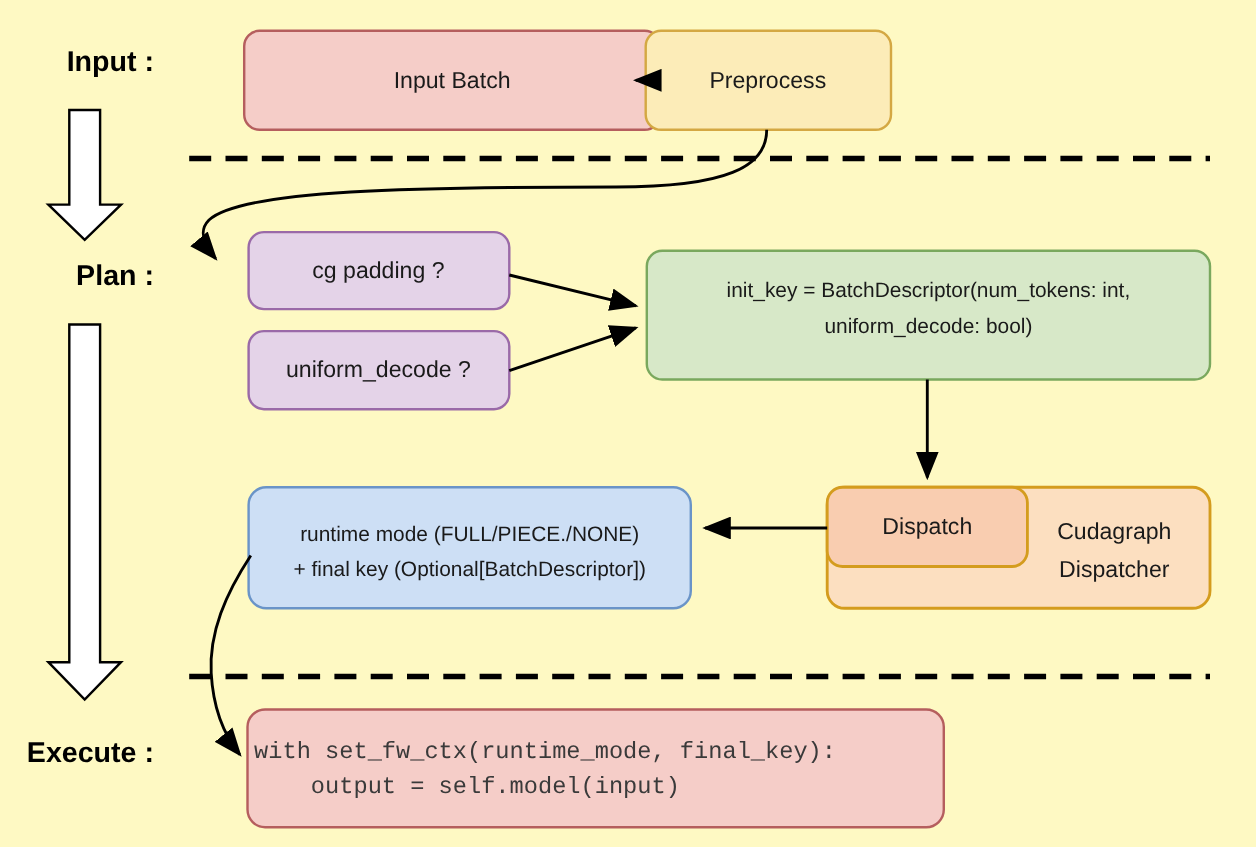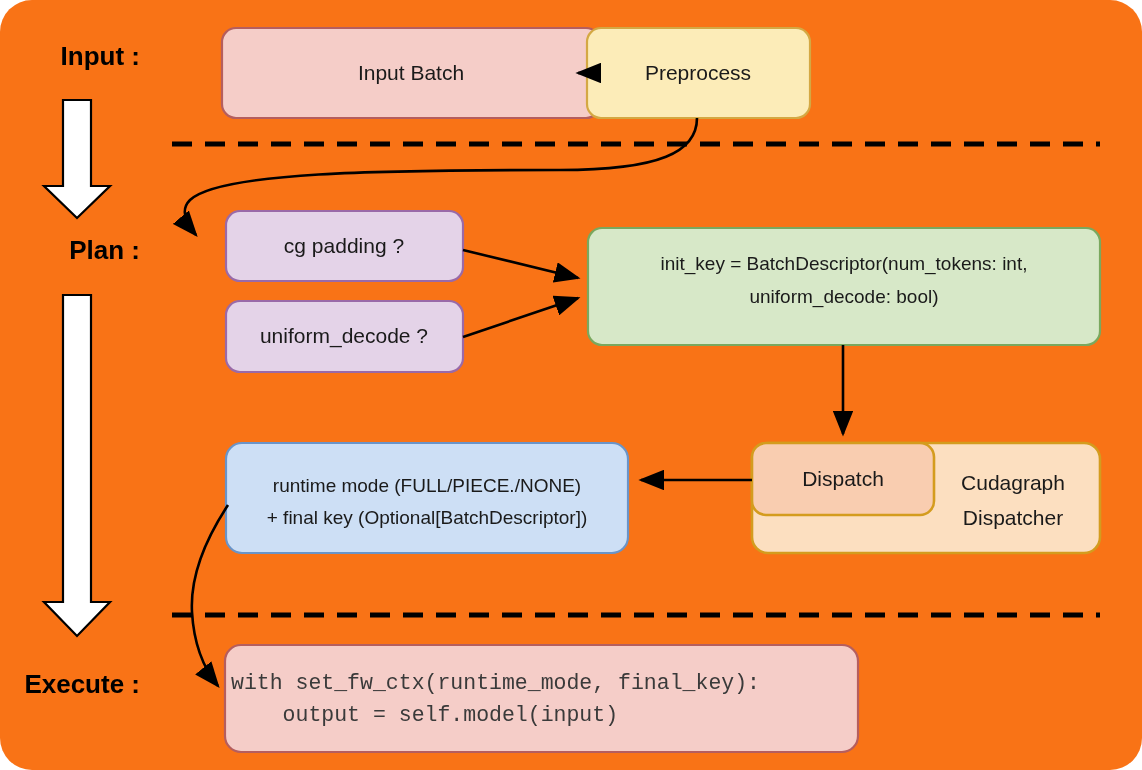--- a/index.html
+++ b/index.html
@@ -7,23 +7,22 @@
     padding: 0;
     background: #ffffff;
   }
   body {
     font-family: "Liberation Sans", sans-serif;
   }
   #stage {
     position: relative;
     width: 1142px;
     height: 770px;
-    background: #f97316;
+    background: #fef9c3;
     overflow: hidden;
-    border-radius: 32px;
   }
   #stage svg {
     position: absolute;
     left: 0;
     top: 0;
   }
   .node-text {
     font-family: "Liberation Sans", sans-serif;
     font-size: 21px;
     fill: #1a1a1a;

